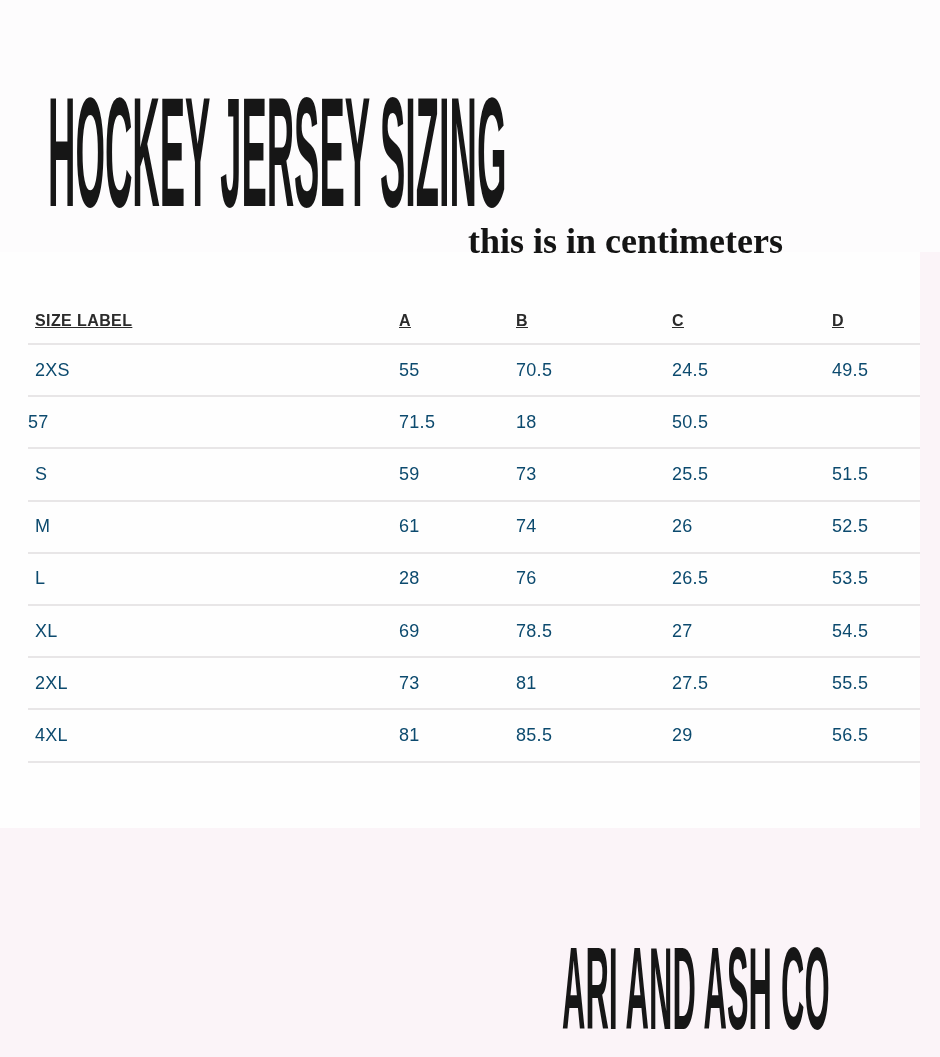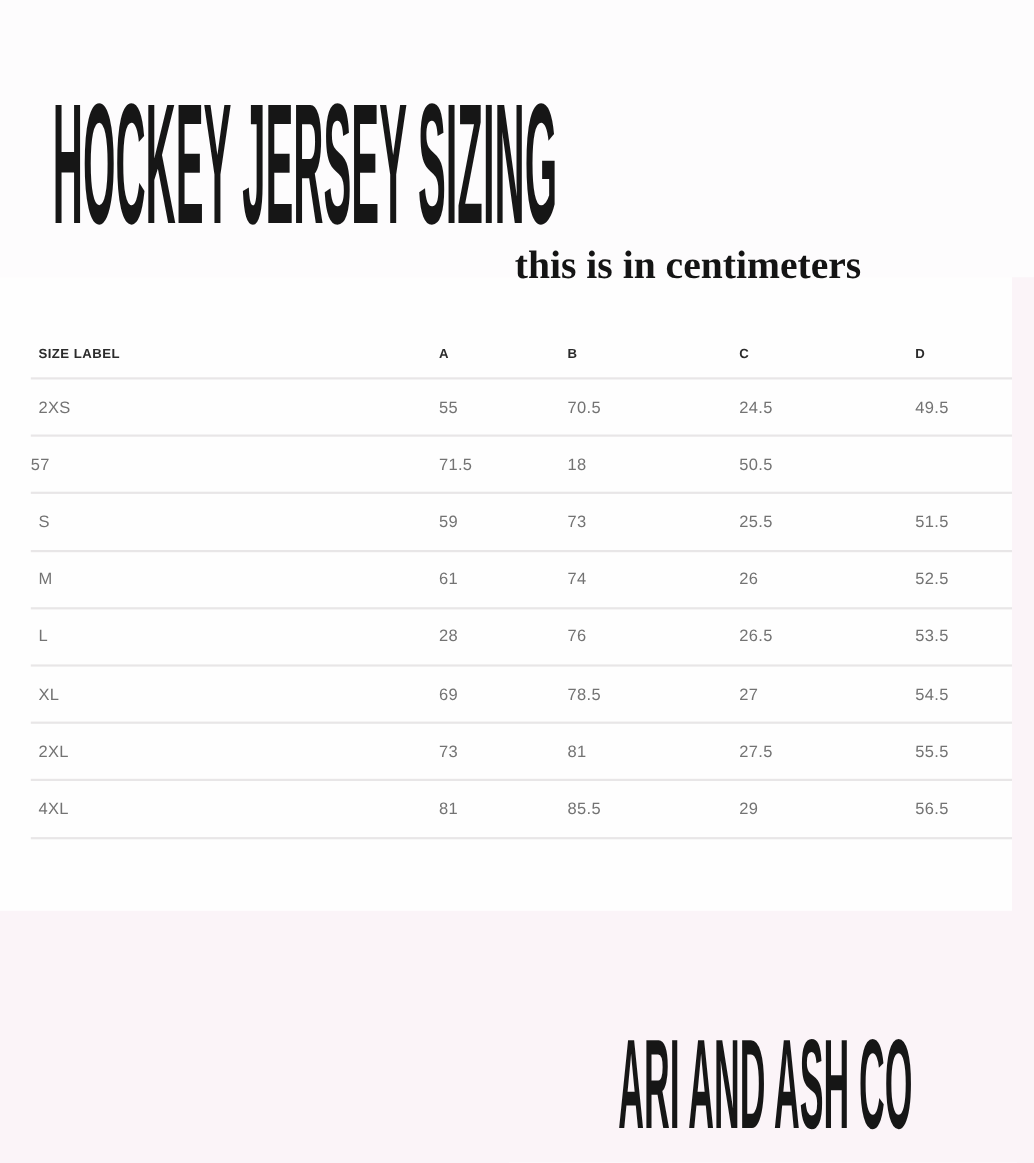--- a/index.html
+++ b/index.html
@@ -57,28 +57,29 @@
   .tr {
     display: grid;
     grid-template-columns: 371px 117px 156px 160px 1fr;
     align-items: center;
     border-bottom: 2px solid #e8e6e7;
   }
   .thead-row { height: 44px; }
   .data-row { height: 50.2px; }
   .th {
     font-weight: 700;
-    font-size: 12px;
+    font-size: 16px;
     letter-spacing: 0.4px;
     color: #2b2b2b;
+    text-decoration: underline;
   }
   .td {
-    font-size: 15px;
+    font-size: 18px;
     letter-spacing: 0.3px;
-    color: #737373;
+    color: #0c4a6e;
     font-weight: 400;
   }
   .first-col { padding-left: 7px; }
 </style>
 </head>
 <body>
 
 <div class="band-top"></div>
 <div class="table-panel"></div>
 

